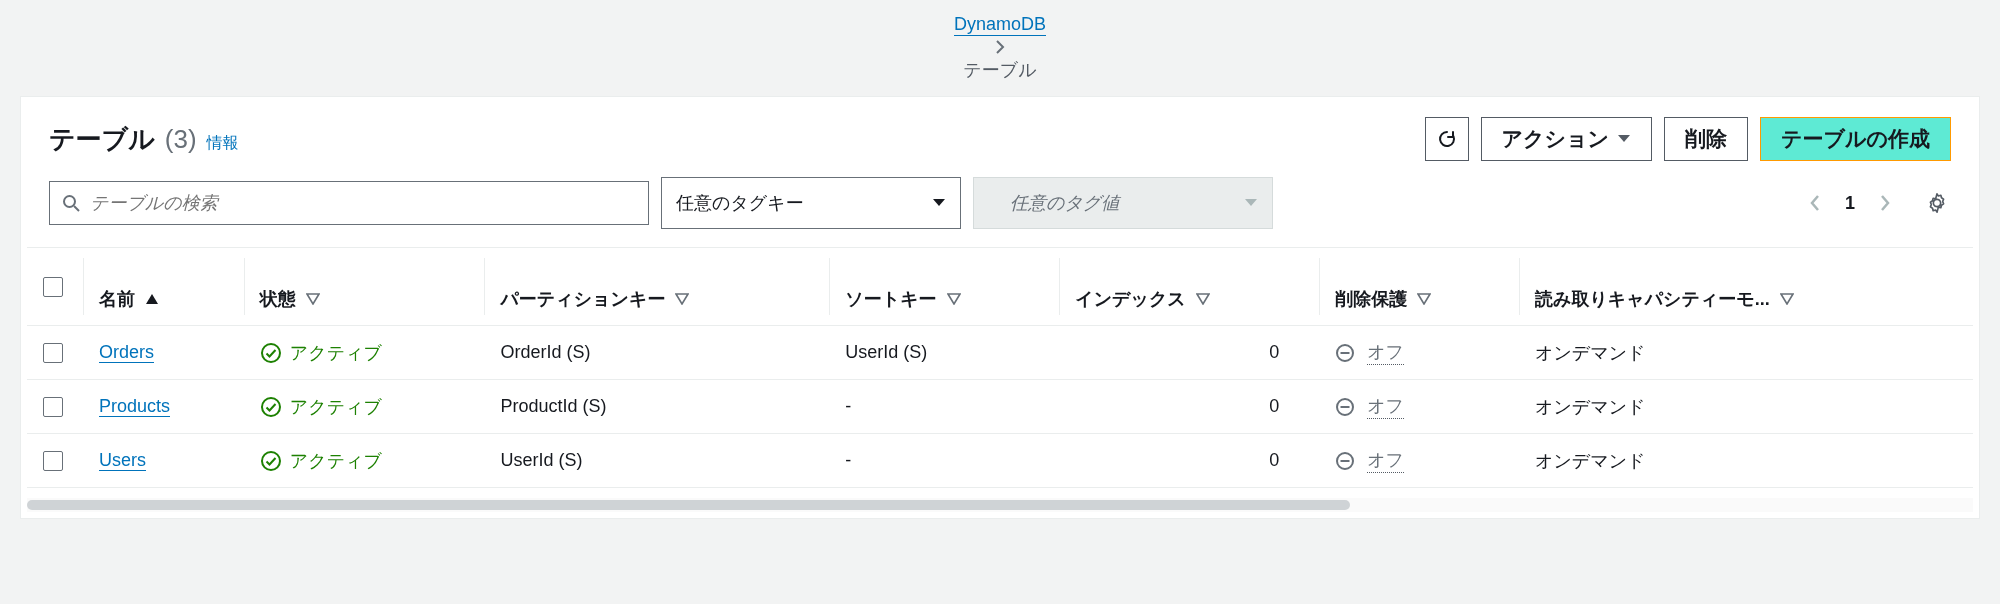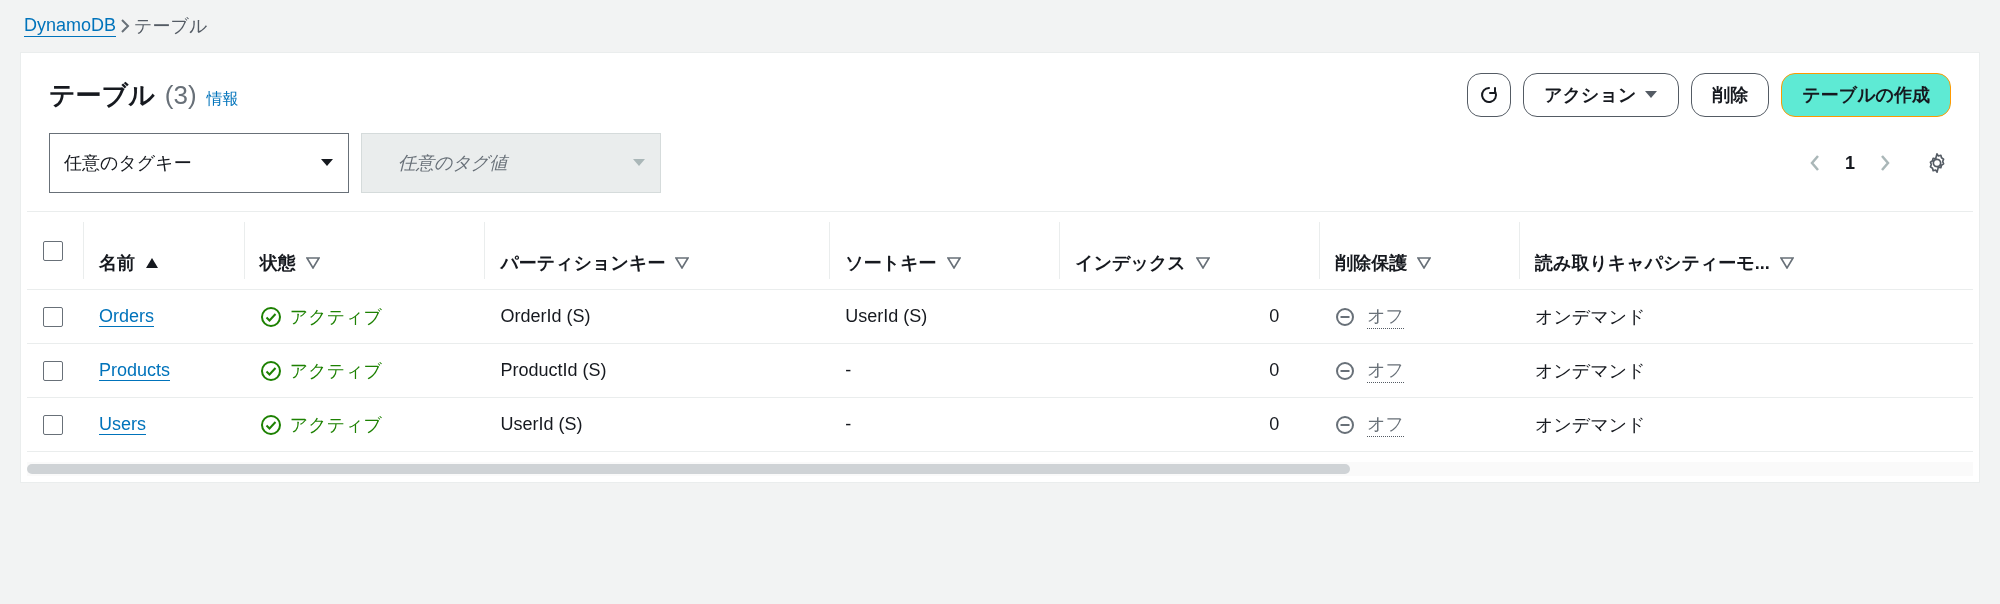--- a/index.html
+++ b/index.html
@@ -1,42 +1,42 @@
 <!DOCTYPE html>
 <html><head>
 <meta charset="utf-8">
 <style>
 * { box-sizing: border-box; margin: 0; padding: 0; }
 body { font-family: "Amazon Ember", "Helvetica Neue", Arial, sans-serif; background: #f2f3f3; color: #16191f; font-size: 14px; }
 
 .page { width: 2000px; }
 
-.breadcrumb { padding: 14px 24px; display: flex; align-items: center; gap: 4px; font-size: 18px; }
+.breadcrumb { padding: 14px 24px; display: flex; align-items: center; gap: 4px; font-size: 18px; flex-direction: column; }
 .breadcrumb a { color: #0073bb; text-decoration: none; border-bottom: 1px solid #0073bb; }
 .breadcrumb-sep { color: #687078; display: flex; align-items: center; }
 .breadcrumb .current { color: #545b64; }
 
 .panel { background: #fff; border: 1px solid #eaeded; margin: 0 20px 16px 20px; padding: 0; }
 
 .header-row { display: flex; align-items: center; justify-content: space-between; padding: 20px 28px 16px 28px; }
 .title-group { display: flex; align-items: baseline; gap: 10px; }
 .title { font-size: 26px; font-weight: 700; color: #16191f; }
 .count { font-size: 26px; font-weight: 400; color: #687078; }
 .info-link { color: #0073bb; font-size: 16px; text-decoration: none; text-align: right; }
 .header-actions { display: flex; gap: 12px; align-items: center; }
 
-.btn { display: inline-flex; align-items: center; justify-content: center; gap: 8px; padding: 8px 20px; border: 1px solid #545b64; background: #fff; color: #16191f; font-size: 18px; font-weight: 700; border-radius: 14px; cursor: pointer; height: 44px; }
+.btn { display: inline-flex; align-items: center; justify-content: center; gap: 8px; padding: 8px 20px; border: 1px solid #545b64; background: #fff; color: #16191f; font-size: 21px; font-weight: 700; border-radius: 0; cursor: pointer; height: 44px; }
 .btn-icon { width: 44px; padding: 0; }
 .btn-primary { background: #5eead4; border-color: #ff9900; color: #16191f; }
 .btn .caret { color: #545b64; }
 
 .filter-row { display: flex; align-items: center; gap: 12px; padding: 0 28px 18px 28px; }
 .search-box { display: flex; align-items: center; border: 1px solid #687078; height: 44px; flex: 0 0 600px; padding: 0 12px; gap: 10px; background: #fff; }
 .search-box input { border: none; outline: none; font-size: 18px; flex: 1; font-style: italic; color: #687078; background: transparent; }
-.select-box { display: flex; align-items: center; justify-content: space-between; border: 1px solid #687078; height: 60px; padding: 0 14px; font-size: 18px; background: #fff; cursor: pointer; flex: 0 0 300px; }
+.select-box { display: flex; align-items: center; justify-content: space-between; border: 1px solid #687078; height: 52px; padding: 0 14px; font-size: 18px; background: #fff; cursor: pointer; flex: 0 0 300px; }
 .select-box.disabled { background: #eaeded; border-color: #d5dbdb; color: #687078; font-style: italic; cursor: default; padding-left: 36px; }
 .pager { margin-left: auto; display: flex; align-items: center; gap: 16px; }
 .pager-btn { display: flex; align-items: center; justify-content: center; width: 28px; height: 28px; color: #aab7b8; cursor: pointer; }
 .pager-num { font-size: 18px; font-weight: 700; color: #16191f; }
 .gear { display: flex; align-items: center; justify-content: center; width: 28px; height: 28px; cursor: pointer; color: #545b64; margin-left: 8px; }
 
 .table-wrap { overflow-x: auto; margin: 0 6px 10px 6px; }
 table { border-collapse: collapse; width: 100%; min-width: 1500px; }
 th, td { text-align: left; padding: 14px 16px; font-size: 18px; border-bottom: 1px solid #eaeded; white-space: nowrap; }
 thead th { border-top: 1px solid #eaeded; border-bottom: 1px solid #eaeded; font-weight: 700; color: #16191f; position: relative; }
@@ -99,20 +99,29 @@
         <button class="btn">
           <span>削除</span>
         </button>
         <button class="btn btn-primary">
           <span>テーブルの作成</span>
         </button>
       </div>
     </div>
 
     <div class="filter-row">
+      <div class="search-box">
+        <span>
+          <svg width="18" height="18" viewBox="0 0 18 18">
+              <circle cx="7.5" cy="7.5" r="5.5" fill="none" stroke="#687078" stroke-width="2"></circle>
+              <line x1="12" y1="12" x2="17" y2="17" stroke="#687078" stroke-width="2"></line>
+            </svg>
+        </span>
+        <input type="text" placeholder="テーブルの検索" style="">
+      </div>
       <div class="select-box">
         <span>任意のタグキー</span>
         <span>
           <svg width="14" height="10" viewBox="0 0 14 10">
               <path d="M1 1 L7 8 L13 1 Z" fill="#16191f"></path>
             </svg>
         </span>
       </div>
       <div class="select-box disabled">
         <span>任意のタグ値</span>

